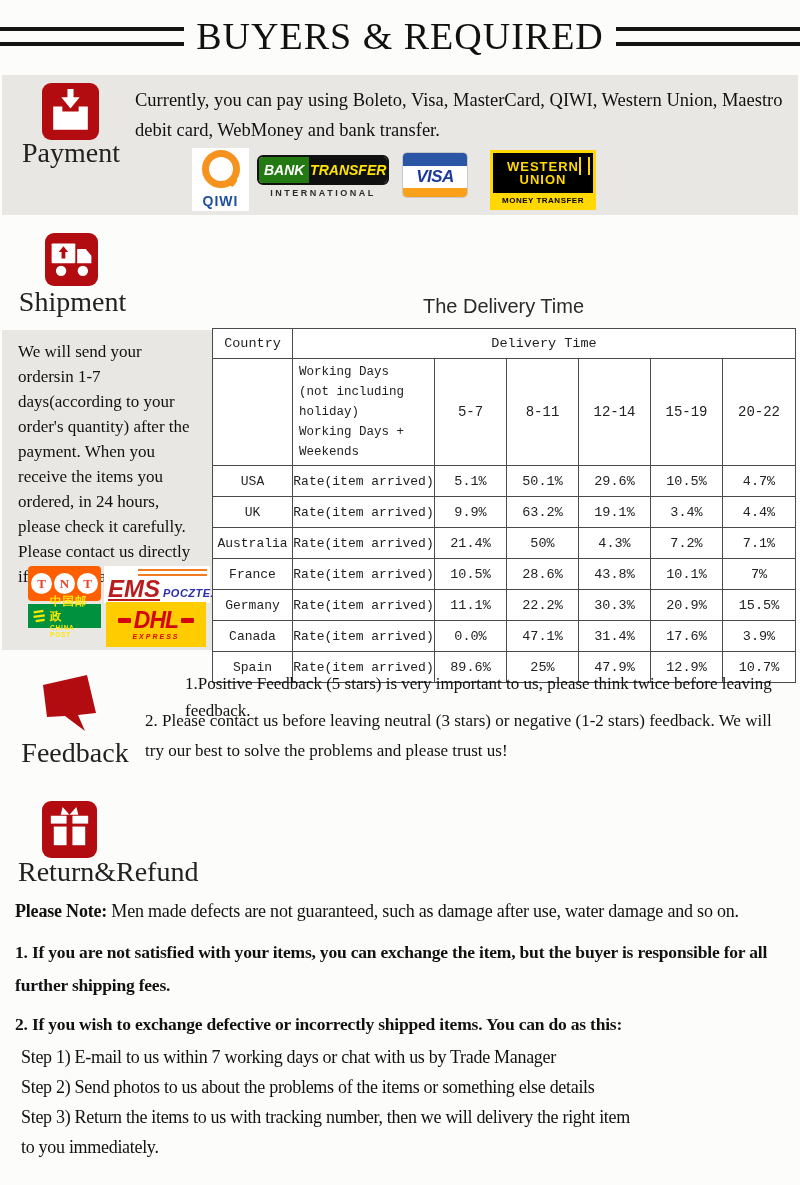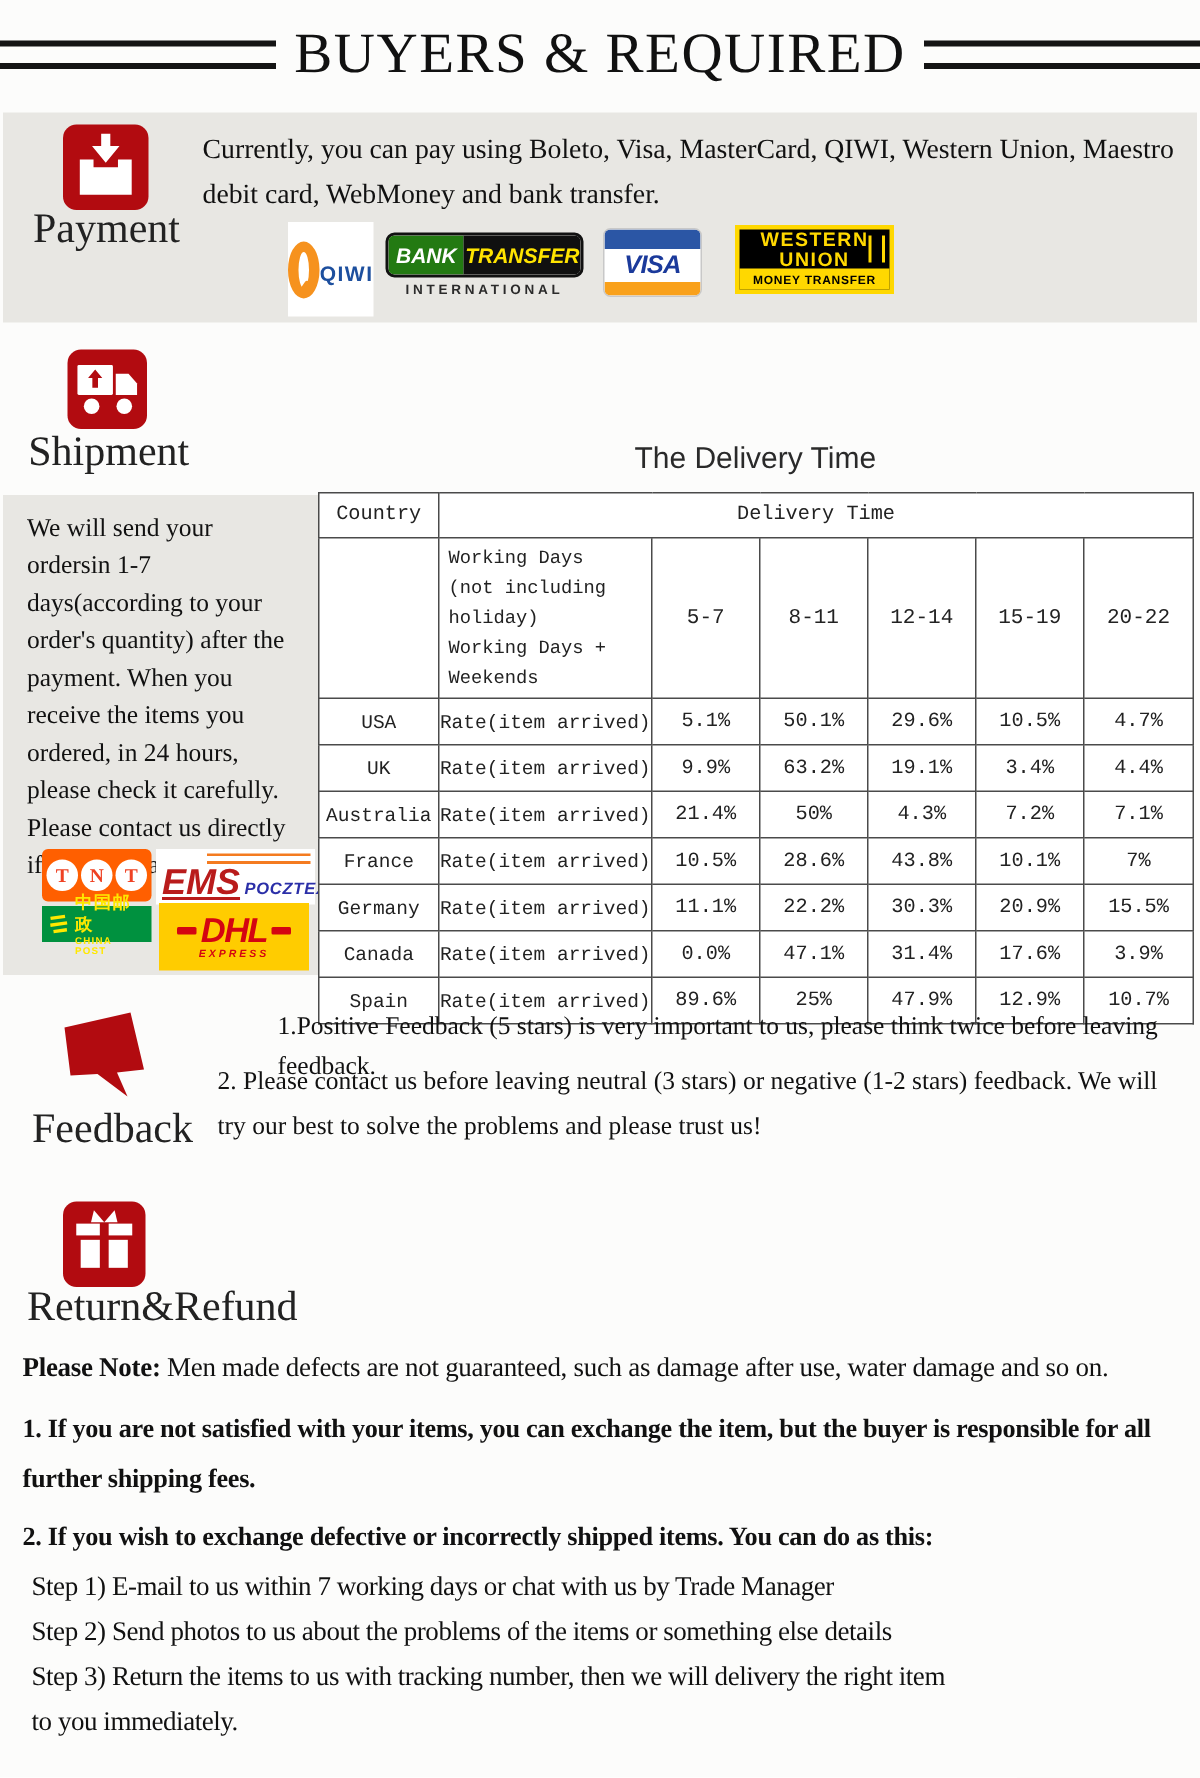--- a/index.html
+++ b/index.html
@@ -11,37 +11,37 @@
   .hdr .title{font-size:38px;letter-spacing:1px;padding:0 12px;white-space:nowrap;color:#111;}
 
   
   .pay{position:absolute;left:2px;top:75px;width:796px;height:140px;background:#e8e7e3;}
   .icon-tile{position:absolute;background:#b20b10;border-radius:9px;}
   .pay-icon{left:40px;top:8px;width:57px;height:57px;}
   .sec-label{position:absolute;font-size:28px;color:#222;}
   .pay-label{left:0;top:62px;width:138px;text-align:center;}
   .pay-desc{position:absolute;left:133px;top:10px;width:660px;font-size:18.5px;line-height:30px;color:#111;}
 
-  .qiwi{position:absolute;left:190px;top:73px;width:57px;height:63px;background:#fff;display:flex;flex-direction:row;align-items:center;justify-content:center;text-align:center;}
+  .qiwi{position:absolute;left:190px;top:73px;width:57px;height:63px;background:#fff;display:flex;flex-direction:column;align-items:center;justify-content:center;text-align:center;}
   .qiwi-ring{width:24px;height:24px;border:7px solid #f6921e;border-radius:50%;position:relative;}
   .qiwi-ring::after{content:"";position:absolute;right:-3px;bottom:-5px;width:8px;height:9px;background:#f6921e;border-radius:2px;transform:rotate(35deg);}
   .qiwi-text{font-family:"Liberation Sans",sans-serif;font-weight:bold;color:#1d4f9e;font-size:14px;margin-top:5px;letter-spacing:1px;}
 
   .bank{position:absolute;left:255px;top:80px;width:132px;}
   .bank-pill{display:flex;border-radius:6px;overflow:hidden;height:30px;border:2px solid #111;box-sizing:border-box;}
   .bank-b{background:#237a12;color:#fff;font:italic 800 14px "Liberation Sans",sans-serif;display:flex;align-items:center;padding:0 5px;}
   .bank-t{background:#101010;color:#ffe400;font:italic 800 14px "Liberation Sans",sans-serif;display:flex;align-items:center;justify-content:center;flex:1;}
   .bank-intl{font:800 9px "Liberation Sans",sans-serif;letter-spacing:2.5px;color:#2b2b2b;text-align:center;margin-top:3px;}
 
   .visa{position:absolute;left:400px;top:77px;width:66px;height:46px;background:#fff;border:1px solid #c8c8c8;border-radius:5px;box-sizing:border-box;display:flex;flex-direction:column;overflow:hidden;}
   .visa-top{height:13px;background:#2b56a5;}
   .visa-mid{flex:1;display:flex;align-items:center;justify-content:center;font:italic 900 17px "Liberation Sans",sans-serif;color:#1b3a9b;letter-spacing:-0.5px;}
   .visa-bot{height:9px;background:#f9a11b;}
 
-  .wu{position:absolute;left:488px;top:75px;width:106px;height:46px;background:#000;border:3px solid #ffd800;box-sizing:border-box;display:flex;flex-direction:column;}
+  .wu{position:absolute;left:488px;top:75px;width:106px;height:60px;background:#000;border:3px solid #ffd800;box-sizing:border-box;display:flex;flex-direction:column;}
   .wu-top{flex:1;display:flex;flex-direction:column;align-items:center;justify-content:center;position:relative;}
   .wu-word{color:#ffd800;font:900 13px "Liberation Sans",sans-serif;letter-spacing:1px;line-height:13px;}
   .wu-bars{position:absolute;right:3px;top:4px;width:7px;height:18px;border-left:2px solid #ffd800;border-right:2px solid #ffd800;}
   .wu-bot{height:14px;background:#ffd800;display:flex;align-items:center;justify-content:center;font:900 8px "Liberation Sans",sans-serif;color:#000;letter-spacing:0.5px;}
 
   
   .ship-icon{left:45px;top:233px;width:53px;height:53px;}
   .ship-label{left:0;top:286px;width:145px;text-align:center;}
   .dt-title{position:absolute;left:212px;top:295px;width:583px;text-align:center;font-family:"Liberation Sans",sans-serif;font-size:20px;color:#2a2a2a;}
 

